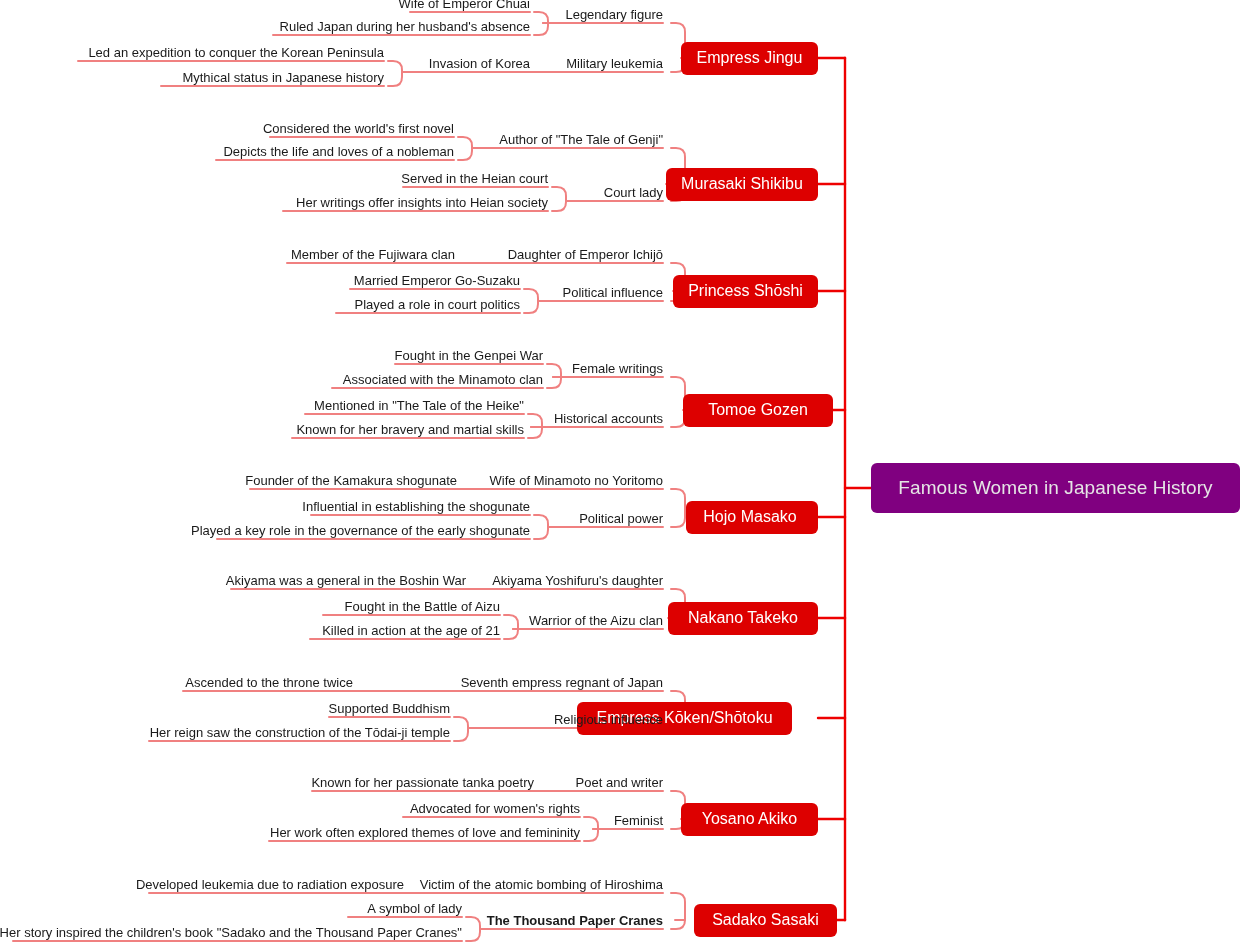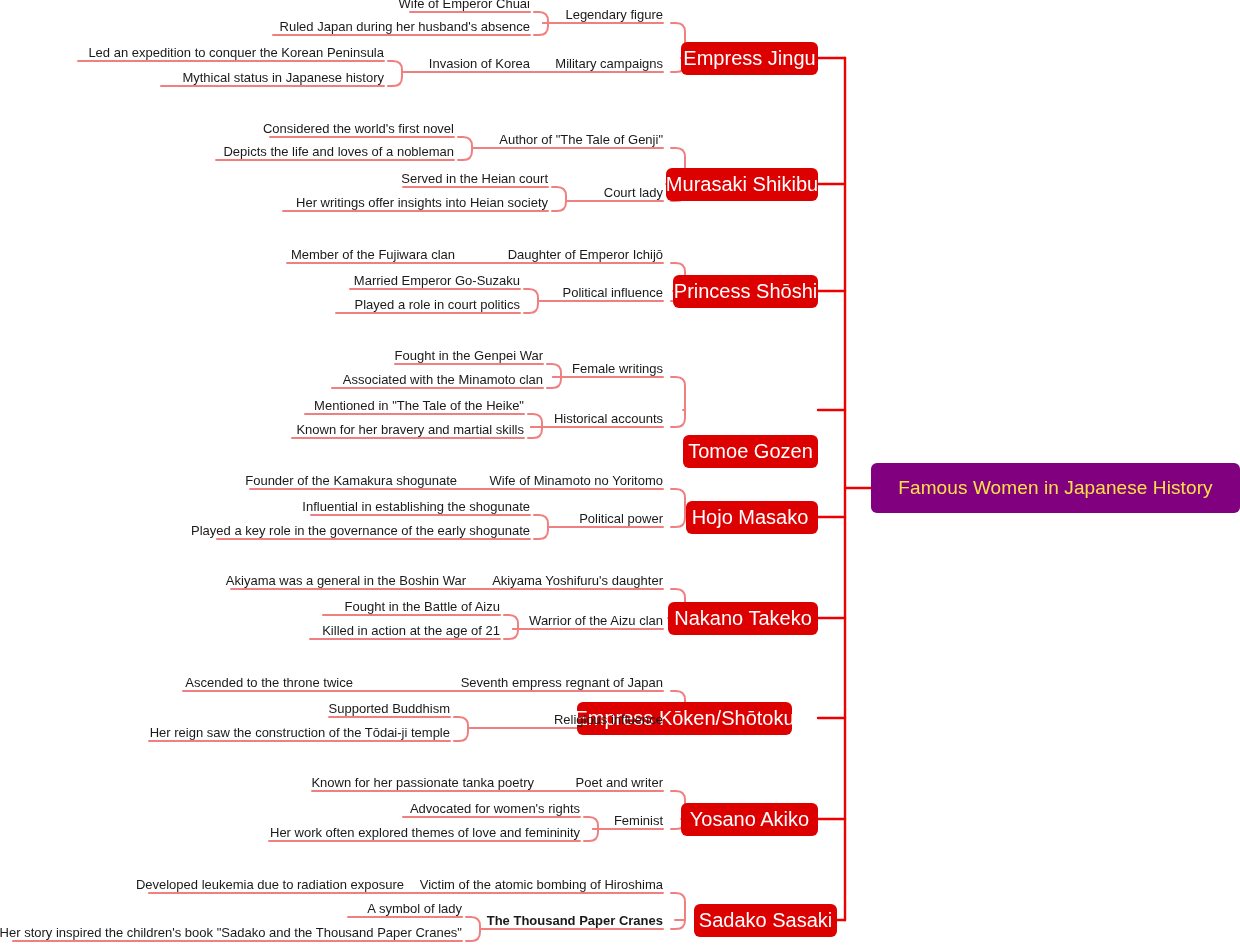--- a/index.html
+++ b/index.html
@@ -17,21 +17,21 @@
     display:flex;align-items:center;justify-content:center;
     padding:0 16px;
     white-space:nowrap;
     letter-spacing:.1px;
   }
 
   
   .branch{
     background:#dd0000;color:#ffffff;
     border-radius:6px;
-    font-size:20px;
+    font-size:16px;
     display:flex;align-items:center;justify-content:center;
     padding:0 14px;
     white-space:nowrap;
   }
 
   
   .lbl{
     position:absolute;
     color:#1a1a1a;
     font-size:13px;
@@ -159,43 +159,43 @@
       <path d="M 431 893 L 663 893" fill="none" stroke="#f08080" stroke-width="2" stroke-linecap="round" stroke-linejoin="round"></path>
       <path d="M 149 893 L 404 893" fill="none" stroke="#f08080" stroke-width="2" stroke-linecap="round" stroke-linejoin="round"></path>
       <path d="M 404 893 L 431 893" fill="none" stroke="#f08080" stroke-width="2" stroke-linecap="round" stroke-linejoin="round"></path>
       <path d="M 487 929 L 663 929" fill="none" stroke="#f08080" stroke-width="2" stroke-linecap="round" stroke-linejoin="round"></path>
       <path d="M 466 917 L 471 917 Q 480 917 480 926 L 480 932 Q 480 941 471 941 L 466 941" fill="none" stroke="#f08080" stroke-width="2" stroke-linecap="round" stroke-linejoin="round"></path>
       <path d="M 480 929 L 487 929" fill="none" stroke="#f08080" stroke-width="2" stroke-linecap="round" stroke-linejoin="round"></path>
       <path d="M 348 917 L 462 917" fill="none" stroke="#f08080" stroke-width="2" stroke-linecap="round" stroke-linejoin="round"></path>
       <path d="M 13 941 L 462 941" fill="none" stroke="#f08080" stroke-width="2" stroke-linecap="round" stroke-linejoin="round"></path>
     </svg>
   <div id="nodes">
-      <div class="node root" style="left: 871px; top: 463px; width: 369px; height: 50px; background: rgb(128, 0, 128); color: #fde047;">Famous Women in Japanese History</div>
+      <div class="node root" style="left: 871px; top: 463px; width: 369px; height: 50px; background: rgb(128, 0, 128); color: #e5e5e5;">Famous Women in Japanese History</div>
       <div class="node branch" style="left: 681px; top: 41.5px; width: 137px; height: 33px;">Empress Jingu</div>
       <div class="lbl" style="right: 577px; top: 22px;">Legendary figure</div>
       <div class="lbl" style="right: 710px; top: 11px;">Wife of Emperor Chūai</div>
       <div class="lbl" style="right: 710px; top: 34px;">Ruled Japan during her husband's absence</div>
-      <div class="lbl" style="right: 577px; top: 71px;">Military campaigns</div>
+      <div class="lbl" style="right: 577px; top: 71px;">Military leukemia</div>
       <div class="lbl" style="right: 710px; top: 71px;">Invasion of Korea</div>
       <div class="lbl" style="right: 856px; top: 60px;">Led an expedition to conquer the Korean Peninsula</div>
       <div class="lbl" style="right: 856px; top: 85px;">Mythical status in Japanese history</div>
       <div class="node branch" style="left: 666px; top: 167.5px; width: 152px; height: 33px;">Murasaki Shikibu</div>
       <div class="lbl" style="right: 577px; top: 147px;">Author of "The Tale of Genji"</div>
       <div class="lbl" style="right: 786px; top: 136px;">Considered the world's first novel</div>
       <div class="lbl" style="right: 786px; top: 159px;">Depicts the life and loves of a nobleman</div>
       <div class="lbl" style="right: 577px; top: 200px;">Court lady</div>
       <div class="lbl" style="right: 692px; top: 186px;">Served in the Heian court</div>
       <div class="lbl" style="right: 692px; top: 210px;">Her writings offer insights into Heian society</div>
       <div class="node branch" style="left: 673px; top: 274.5px; width: 145px; height: 33px;">Princess Shōshi</div>
       <div class="lbl" style="right: 577px; top: 262px;">Daughter of Emperor Ichijō</div>
       <div class="lbl" style="right: 785px; top: 262px;">Member of the Fujiwara clan</div>
       <div class="lbl" style="right: 577px; top: 300px;">Political influence</div>
       <div class="lbl" style="right: 720px; top: 288px;">Married Emperor Go-Suzaku</div>
       <div class="lbl" style="right: 720px; top: 312px;">Played a role in court politics</div>
-      <div class="node branch" style="left: 683px; top: 393.5px; width: 135px; height: 33px; margin-top: 41px;">Tomoe Gozen</div>
+      <div class="node branch" style="left: 683px; top: 393.5px; width: 150px; height: 33px;">Tomoe Gozen</div>
       <div class="lbl" style="right: 577px; top: 376px;">Female writings</div>
       <div class="lbl" style="right: 697px; top: 363px;">Fought in the Genpei War</div>
       <div class="lbl" style="right: 697px; top: 387px;">Associated with the Minamoto clan</div>
       <div class="lbl" style="right: 577px; top: 426px;">Historical accounts</div>
       <div class="lbl" style="right: 716px; top: 413px;">Mentioned in "The Tale of the Heike"</div>
       <div class="lbl" style="right: 716px; top: 437px;">Known for her bravery and martial skills</div>
       <div class="node branch" style="left: 686px; top: 500.5px; width: 132px; height: 33px; padding-left: 10px;">Hojo Masako</div>
       <div class="lbl" style="right: 577px; top: 488px;">Wife of Minamoto no Yoritomo</div>
       <div class="lbl" style="right: 783px; top: 488px;">Founder of the Kamakura shogunate</div>
       <div class="lbl" style="right: 577px; top: 526px;">Political power</div>

